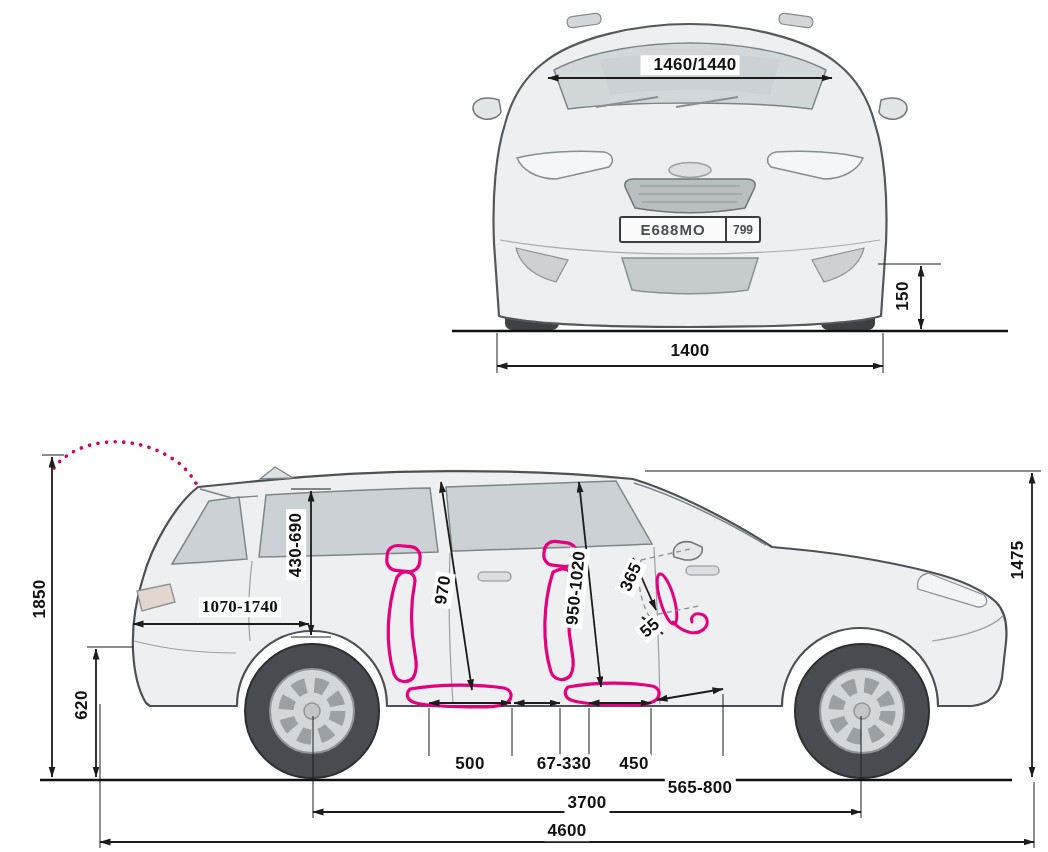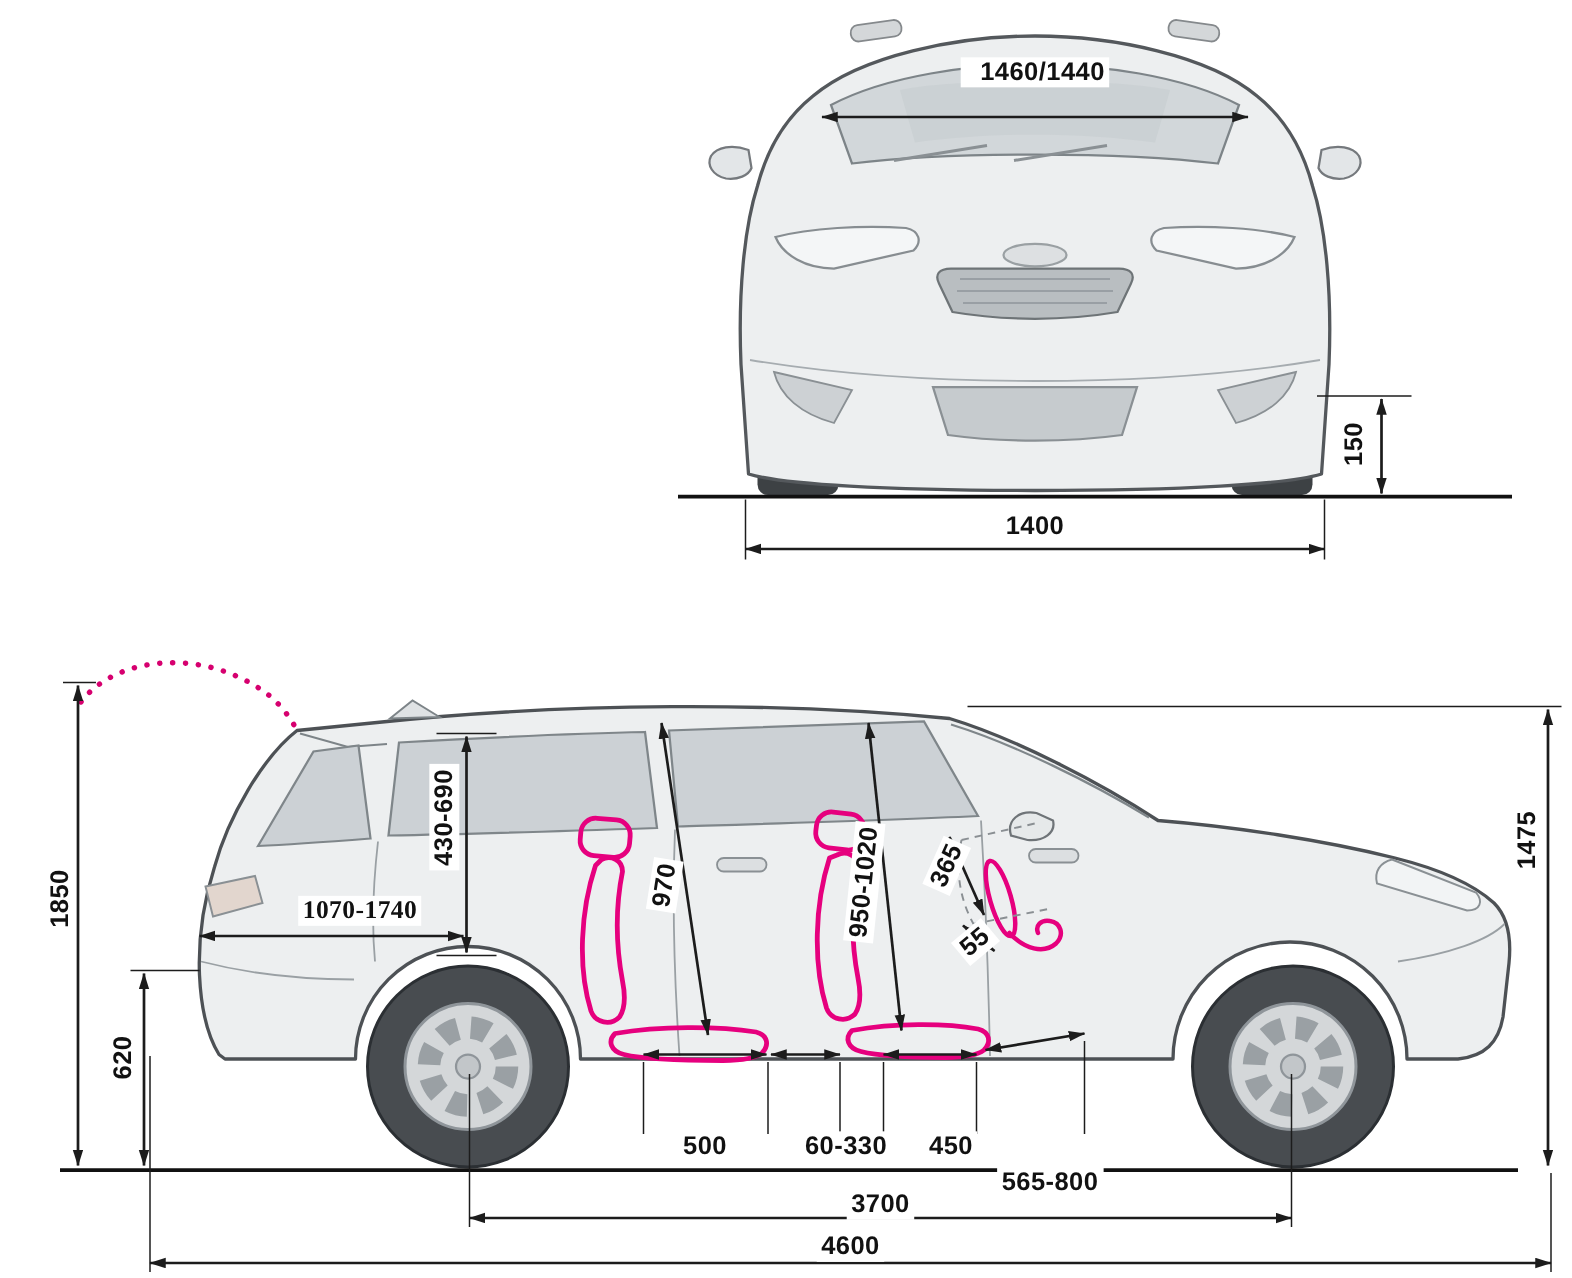--- a/index.html
+++ b/index.html
@@ -151,34 +151,38 @@
     <line x1="1032" y1="473" x2="1032" y2="777" stroke-width="1.8" marker-start="url(#mS)" marker-end="url(#mE)"></line>
     <line x1="429" y1="703" x2="511" y2="703" stroke-width="1.8" marker-start="url(#mS)" marker-end="url(#mE)"></line>
     <line x1="514" y1="703" x2="560" y2="703" stroke-width="1.8" marker-start="url(#mS)" marker-end="url(#mE)"></line>
     <line x1="589" y1="703" x2="651" y2="703" stroke-width="1.8" marker-start="url(#mS)" marker-end="url(#mE)"></line>
     <line x1="657" y1="700" x2="723" y2="689" stroke-width="1.8" marker-start="url(#mS)" marker-end="url(#mE)"></line>
     <line x1="313" y1="812" x2="861" y2="812" stroke-width="1.8" marker-start="url(#mS)" marker-end="url(#mE)"></line>
     <line x1="100" y1="842" x2="1034" y2="842" stroke-width="1.8" marker-start="url(#mS)" marker-end="url(#mE)"></line>
   </g>
 </svg>
 
-<div class="dim" style="left:690px;top:48px;padding-left:13px;">1460/1440</div>
+<div class="dim" style="left:690px;top:65px;padding-left:13px;">1460/1440</div>
 <div class="dim" style="left:903px;top:296px;transform:translate(-50%,-50%) rotate(-90deg);">150</div>
 <div class="dim" style="left:690px;top:351px;">1400</div>
 
+<div class="plate">
+  <span class="plate-num">Е688МО</span>
+  <span class="plate-reg">799</span>
+</div>
 
 <div class="dim" style="left:40px;top:599px;transform:translate(-50%,-50%) rotate(-90deg);">1850</div>
 <div class="dim" style="left:82px;top:705px;transform:translate(-50%,-50%) rotate(-90deg);">620</div>
 <div class="dim" style="left:296px;top:545px;transform:translate(-50%,-50%) rotate(-90deg);">430-690</div>
 <div class="dim" style="left:240px;top:607px;font-family:Liberation Serif, serif;">1070-1740</div>
 <div class="dim" style="left:443px;top:590px;transform:translate(-50%,-50%) rotate(-81deg);">970</div>
 <div class="dim" style="left:576px;top:588px;transform:translate(-50%,-50%) rotate(-84deg);">950-1020</div>
 <div class="dim" style="left:631px;top:577px;transform:translate(-50%,-50%) rotate(-66deg);">365</div>
 <div class="dim" style="left:650px;top:628px;transform:translate(-50%,-50%) rotate(-40deg);">55</div>
 <div class="dim" style="left:1018px;top:560px;transform:translate(-50%,-50%) rotate(-90deg);">1475</div>
 <div class="dim" style="left:470px;top:764px;">500</div>
-<div class="dim" style="left:564px;top:764px;">60-330</div>
+<div class="dim" style="left:564px;top:764px;">67-330</div>
 <div class="dim" style="left:634px;top:764px;">450</div>
 <div class="dim" style="left:700px;top:788px;">565-800</div>
 <div class="dim" style="left:587px;top:803px;">3700</div>
 <div class="dim" style="left:567px;top:831px;">4600</div>
 
 </div>
 
 </body></html>

